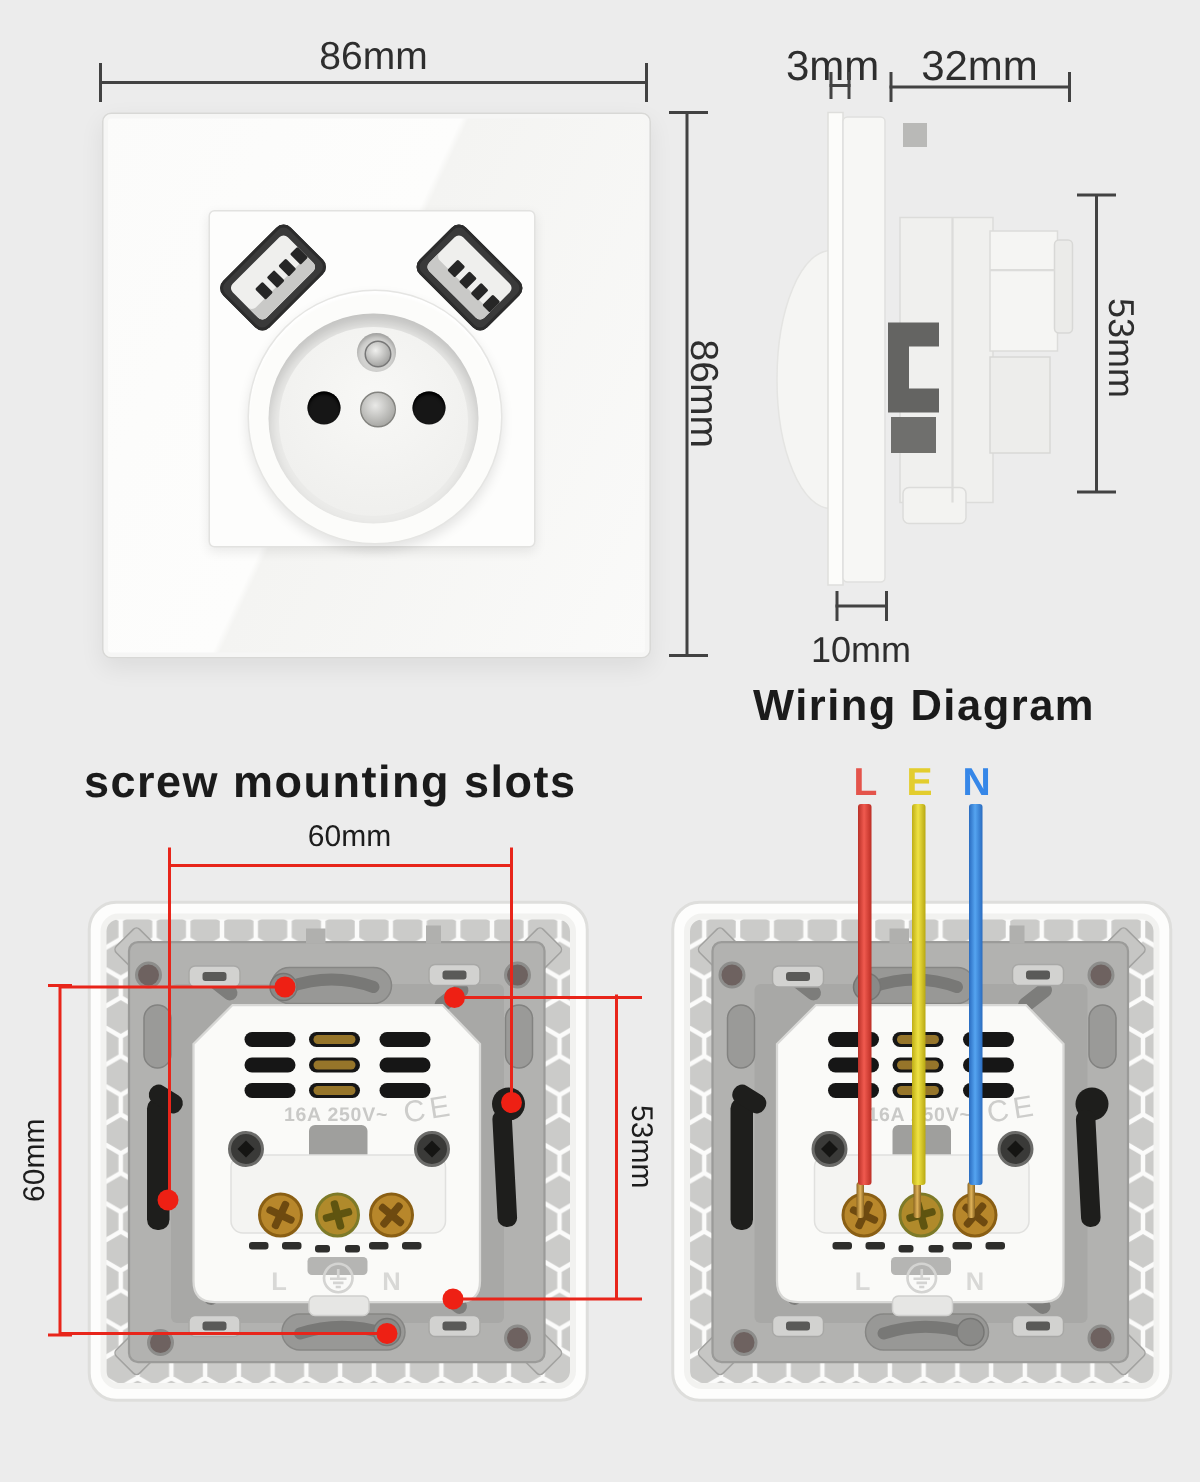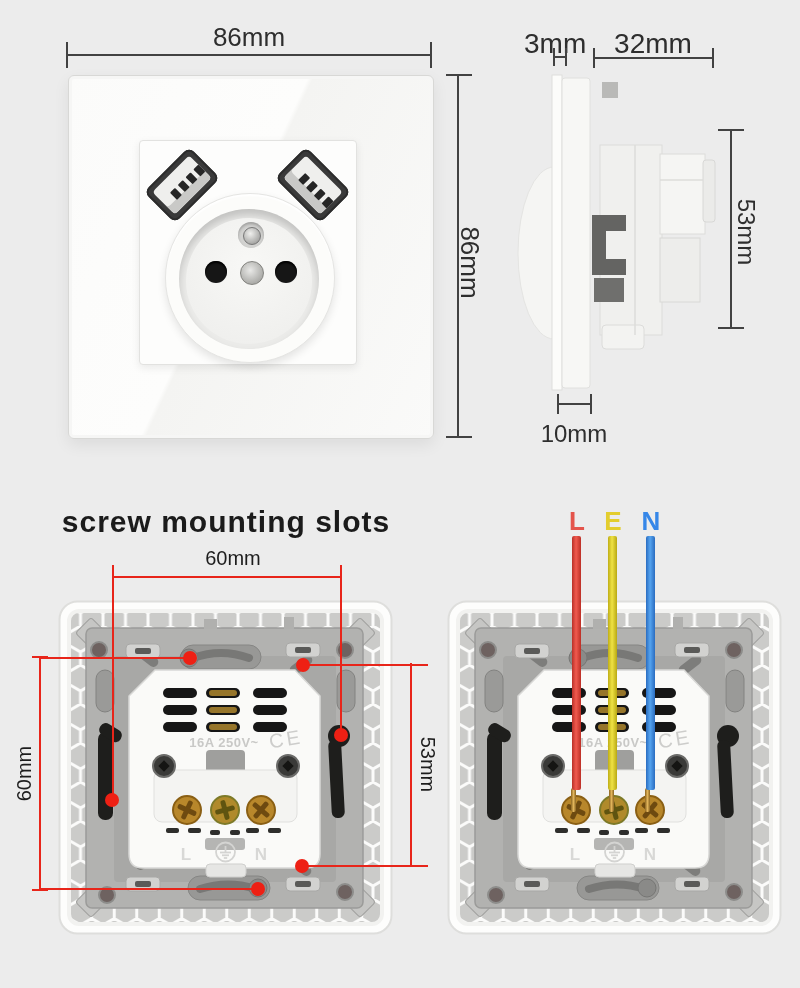--- a/index.html
+++ b/index.html
@@ -287,24 +287,25 @@
     <div class="dim-line" style="left:240px;top:110px;width:2px;height:198px;"></div>
     <div class="dim-line" style="left:228px;top:109px;width:26px;height:2px;"></div>
     <div class="dim-line" style="left:228px;top:307px;width:26px;height:2px;"></div>
     <div class="dim-label rot-cw" style="left:216px;top:198px;width:80px;font-size:24px;">53mm</div>
 
     <div class="dim-line" style="left:67px;top:374px;width:2px;height:20px;"></div>
     <div class="dim-line" style="left:100px;top:374px;width:2px;height:20px;"></div>
     <div class="dim-line" style="left:67px;top:383px;width:35px;height:2px;"></div>
     <div class="dim-label" style="left:34px;top:400px;width:100px;font-size:24px;text-align:center;">10mm</div>
 
+    <div class="big-title" style="left:10px;top:435px;width:232px;font-size:29px;text-align:center;">Wiring Diagram</div>
   </div>
 
   <div class="abs" style="left:0;top:505px;width:462px;height:483px;">
-    <div class="big-title" style="left:38px;top:0px;width:376px;font-size:30px;text-align:center;">screw mounting slots</div>
+    <div class="big-title" style="left:56px;top:0px;width:376px;font-size:30px;">screw mounting slots</div>
     <div class="red-label" style="left:193px;top:42px;width:80px;">60mm</div>
 
     <svg class="abs" style="left:58px;top:95px;" width="335" height="335" viewBox="0 0 335 335">
       <use href="#backview"></use>
     </svg>
 
     <svg class="abs" style="left:0;top:0;" width="462" height="483" viewBox="0 0 462 483">
       <g stroke="#e8251a" stroke-width="2" fill="none">
         <line x1="113" y1="72" x2="341" y2="72"></line>
         <line x1="113" y1="60" x2="113" y2="80"></line>

